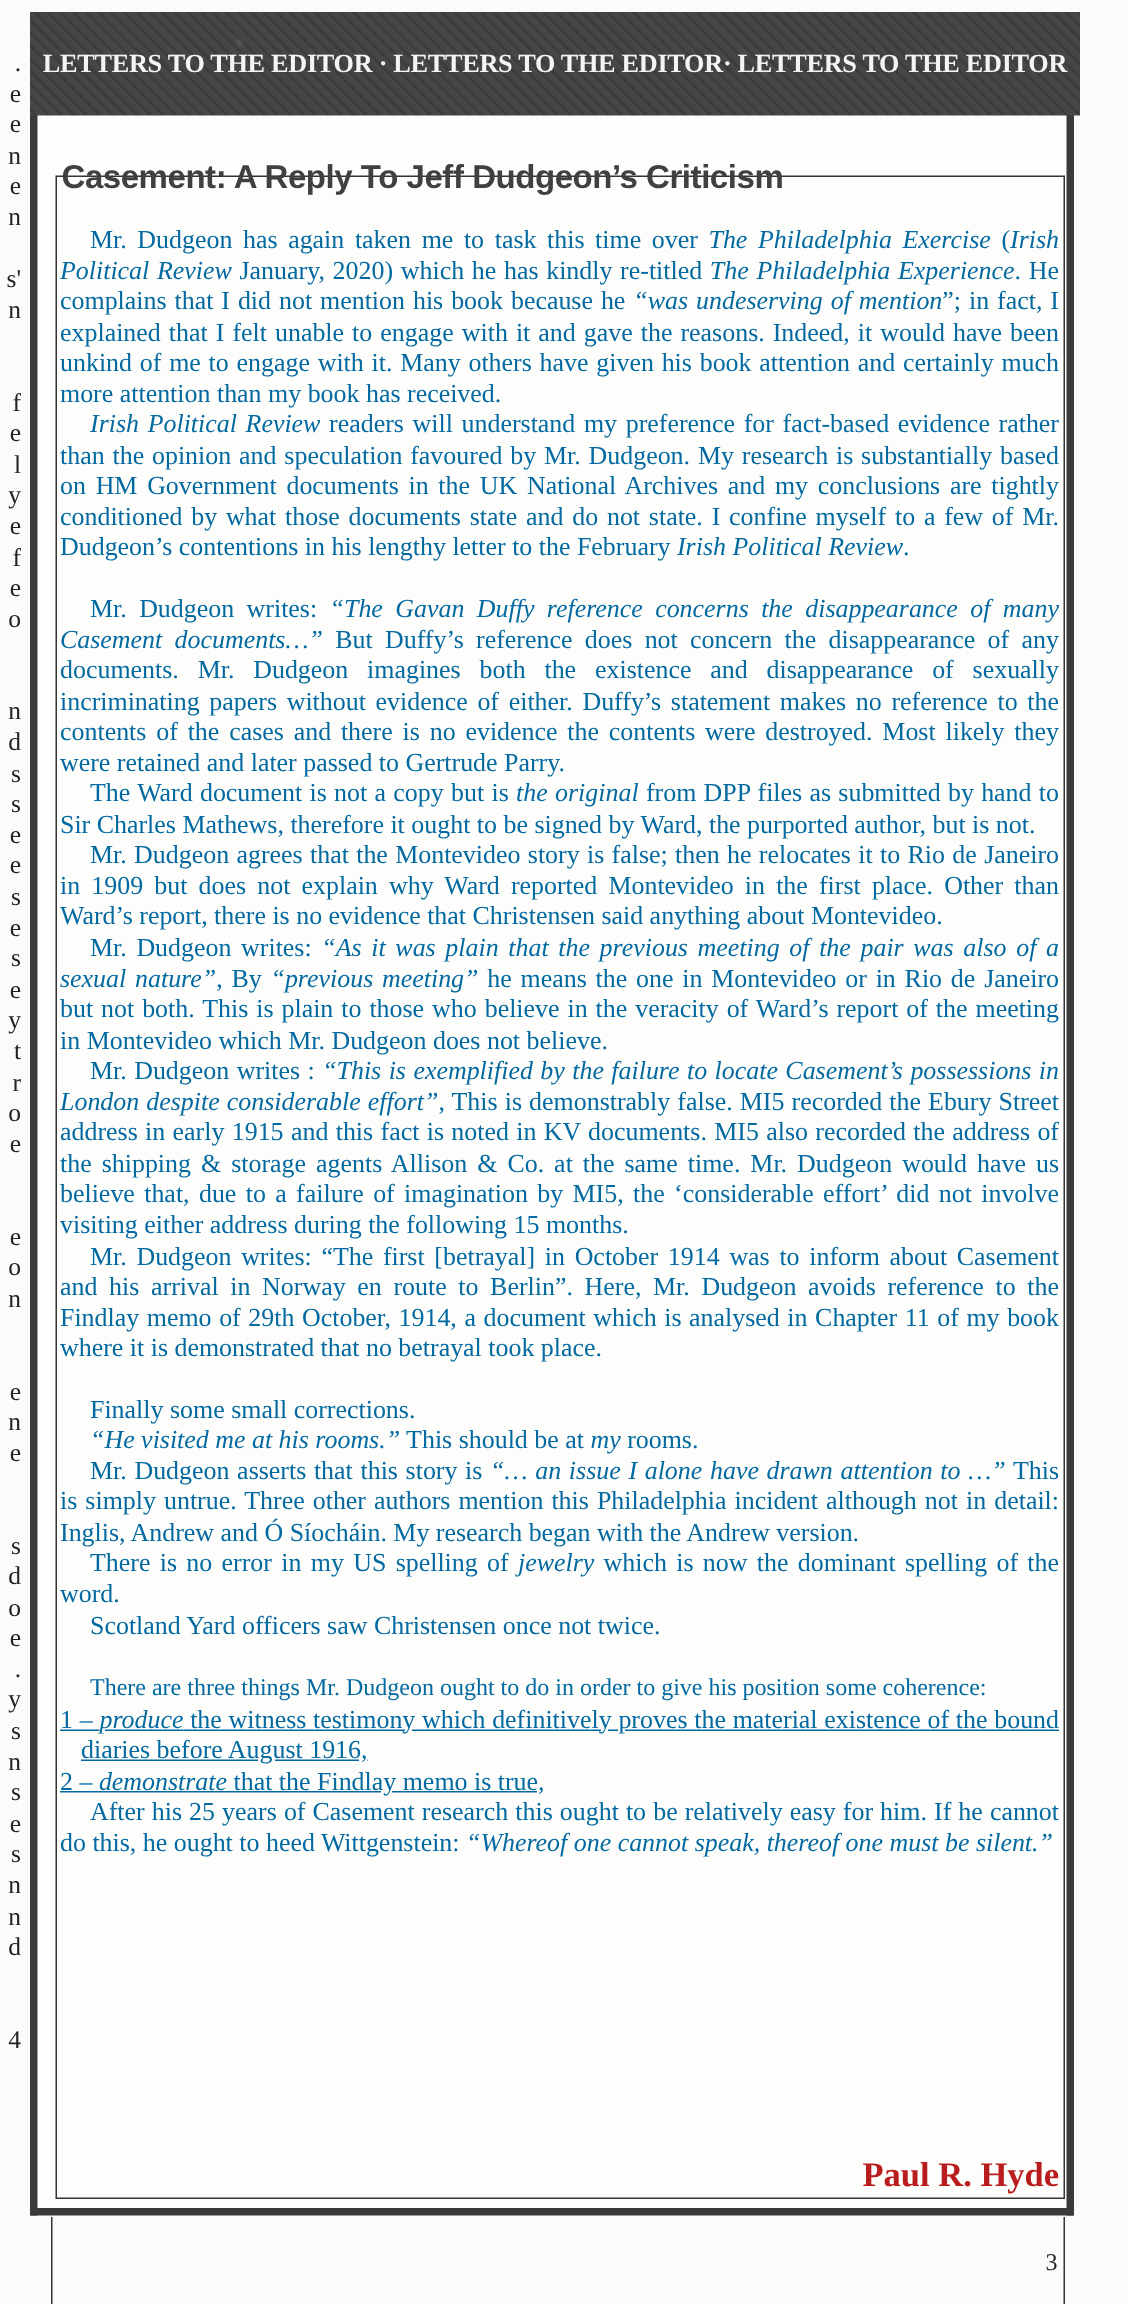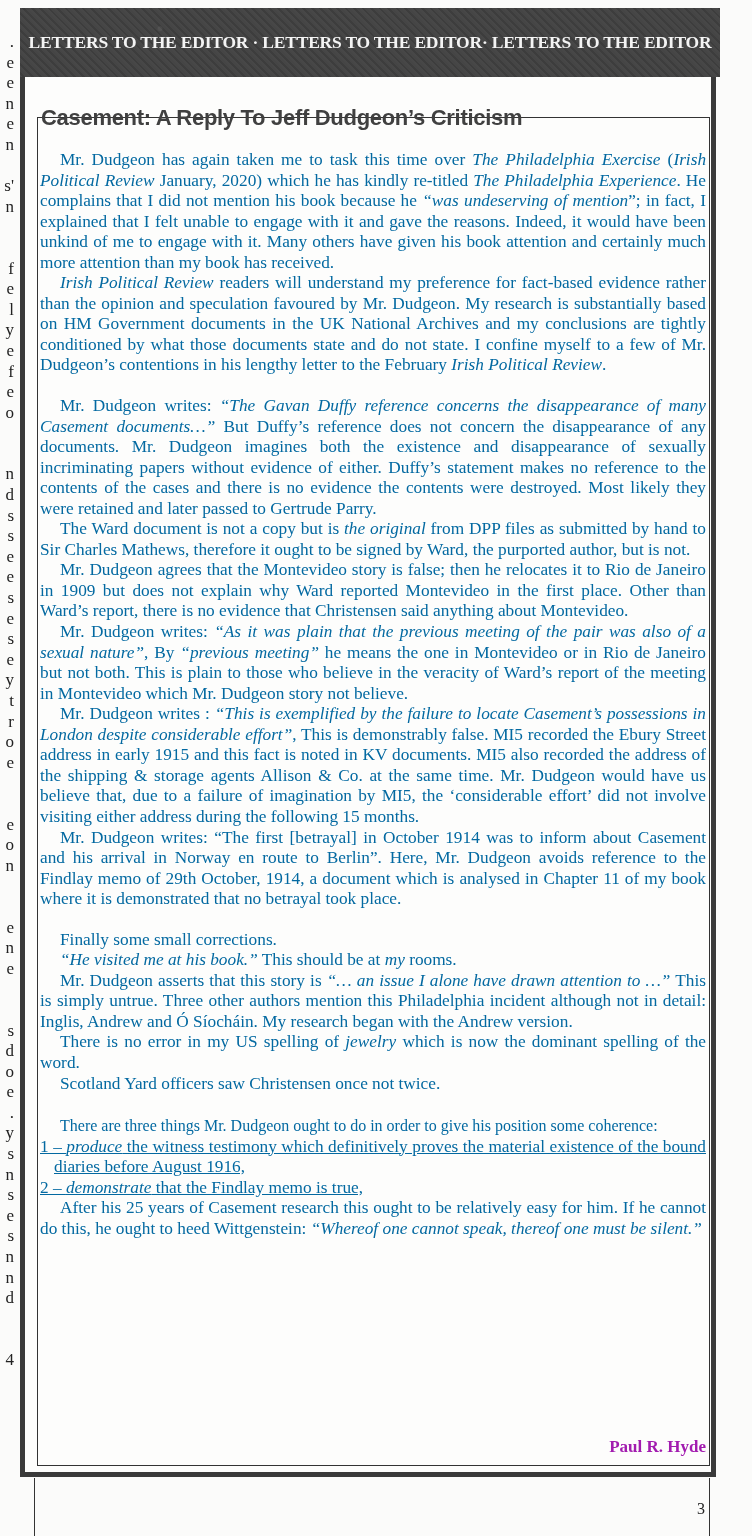--- a/index.html
+++ b/index.html
@@ -46,21 +46,21 @@
     position: absolute; left: 40px; top: 150px; width: 666px;
     font-size: 17.3px; line-height: 20.55px; color: #0369a1;
   }
   .article-body p { margin: 0; text-align: justify; text-indent: 20px; }
   .article-body .gap { height: 20px; }
   .article-body .gap-sm { height: 22px; }
   .article-body .list-intro { font-size: 16px; text-indent: 20px; }
   .article-body .list-item { text-indent: -14px; padding-left: 14px; text-align: justify; text-decoration: underline; }
   .signature {
     position: absolute; right: 46px; top: 1437px;
-    font-weight: bold; font-size: 17px; color: #a21caf;
+    font-weight: bold; font-size: 23px; color: #b91c1c;
   }
   .under-line {
     position: absolute; left: 34px; top: 1478px; width: 1px; height: 58px; background: #333;
   }
   .under-line-right {
     position: absolute; left: 709px; top: 1478px; width: 1px; height: 58px; background: #333;
   }
   .page-number {
     position: absolute; left: 697px; top: 1500px; font-size: 16px; color: #222;
   }
@@ -145,26 +145,26 @@
 <div class="article-box"></div>
 <div class="article-title">Casement:  A Reply To Jeff Dudgeon’s Criticism</div>
 
 <div class="article-body" id="body">
     <p><span>Mr. Dudgeon has again taken me to task this time over </span><i>The Philadelphia Exercise</i><span> (</span><i>Irish Political Review</i><span> January, 2020) which he has kindly re-titled </span><i>The Philadelphia Experience</i><span>. He complains that I did not mention his book because he </span><i>“was undeserving of mention</i><span>”; in fact, I explained that I felt unable to engage with it and gave the reasons. Indeed, it would have been unkind of me to engage with it. Many others have given his book attention and certainly much more attention than my book has received.</span></p>
     <p><i>Irish Political Review</i><span> readers will understand my preference for fact-based evidence rather than the opinion and speculation favoured by Mr. Dudgeon. My research is substantially based on HM Government documents in the UK National Archives and my conclusions are tightly conditioned by what those documents state and do not state. I confine myself to a few of Mr. Dudgeon’s contentions in his lengthy letter to the February </span><i>Irish Political Review</i><span>.</span></p>
     <div class="gap"></div>
     <p><span>Mr. Dudgeon writes: </span><i>“The Gavan Duffy reference concerns the disappearance of many Casement documents…”</i><span>  But Duffy’s reference does not concern the disappearance of any documents. Mr. Dudgeon imagines both the existence and disappearance of sexually incriminating papers without evidence of either. Duffy’s statement makes no reference to the contents of the cases and there is no evidence the contents were destroyed. Most likely they were retained and later passed to Gertrude Parry.</span></p>
     <p><span>The Ward document is not a copy but is </span><i>the original</i><span> from DPP files as submitted by hand to Sir Charles Mathews, therefore it ought to be signed by Ward, the purported author, but is not.</span></p>
     <p><span>Mr. Dudgeon agrees that the Montevideo story is false;  then he relocates it to Rio de Janeiro in 1909 but does not explain why Ward reported Montevideo in the first place. Other than Ward’s report, there is no evidence that Christensen said anything about Montevideo.</span></p>
-    <p><span>Mr. Dudgeon writes: </span><i>“As it was plain that the previous meeting of the pair was also of a sexual nature”</i><span>, By </span><i>“previous meeting”</i><span> he means the one in Montevideo or in Rio de Janeiro but not both. This is plain to those who believe in the veracity of Ward’s report of the meeting in Montevideo which Mr. Dudgeon story not believe.</span></p>
+    <p><span>Mr. Dudgeon writes: </span><i>“As it was plain that the previous meeting of the pair was also of a sexual nature”</i><span>, By </span><i>“previous meeting”</i><span> he means the one in Montevideo or in Rio de Janeiro but not both. This is plain to those who believe in the veracity of Ward’s report of the meeting in Montevideo which Mr. Dudgeon does not believe.</span></p>
     <p><span>Mr. Dudgeon writes : </span><i>“This is exemplified by the failure to locate Casement’s possessions in London despite considerable effort”</i><span>, This is demonstrably false. MI5 recorded the Ebury Street address in early 1915 and this fact is noted in KV documents. MI5 also recorded the address of the shipping &amp; storage agents Allison &amp; Co. at the same time. Mr. Dudgeon would have us believe that, due to a failure of imagination by MI5, the ‘considerable effort’ did not involve visiting either address during the following 15 months.</span></p>
     <p><span>Mr. Dudgeon writes: “The first [betrayal] in October 1914 was to inform about Casement and his arrival in Norway en route to Berlin”.  Here, Mr. Dudgeon avoids reference to the Findlay memo of 29th October, 1914, a document which is analysed in Chapter 11 of my book where it is demonstrated that no betrayal took place.</span></p>
     <div class="gap"></div>
     <p><span>Finally some small corrections.</span></p>
-    <p><i>“He visited me at his book.”</i><span>  This should be at </span><i>my</i><span> rooms.</span></p>
+    <p><i>“He visited me at his rooms.”</i><span>  This should be at </span><i>my</i><span> rooms.</span></p>
     <p><span>Mr. Dudgeon asserts that this story is </span><i>“… an issue I alone have drawn attention to …”</i><span> This is simply untrue. Three other authors mention this Philadelphia incident although not in detail: Inglis, Andrew and Ó Síocháin. My research began with the Andrew version.</span></p>
     <p><span>There is no error in my US spelling of </span><i>jewelry</i><span> which is now the dominant spelling of the word.</span></p>
     <p><span>Scotland Yard officers saw Christensen once not twice.</span></p>
     <div class="gap-sm"></div>
     <p class="list-intro">There are three things Mr. Dudgeon ought to do in order to give his position some coherence:</p>
     <p class="list-item"><span>1 – </span><i>produce</i><span> the witness testimony which definitively proves the material existence of the bound diaries before August 1916,</span></p>
     <p class="list-item"><span>2 – </span><i>demonstrate</i><span> that the Findlay memo is true,</span></p>
     <p><span>After his 25 years of Casement research this ought to be relatively easy for him. If he cannot do this, he ought to heed Wittgenstein:  </span><i>“Whereof one cannot speak, thereof one must be silent.”</i></p>
   </div>
 

